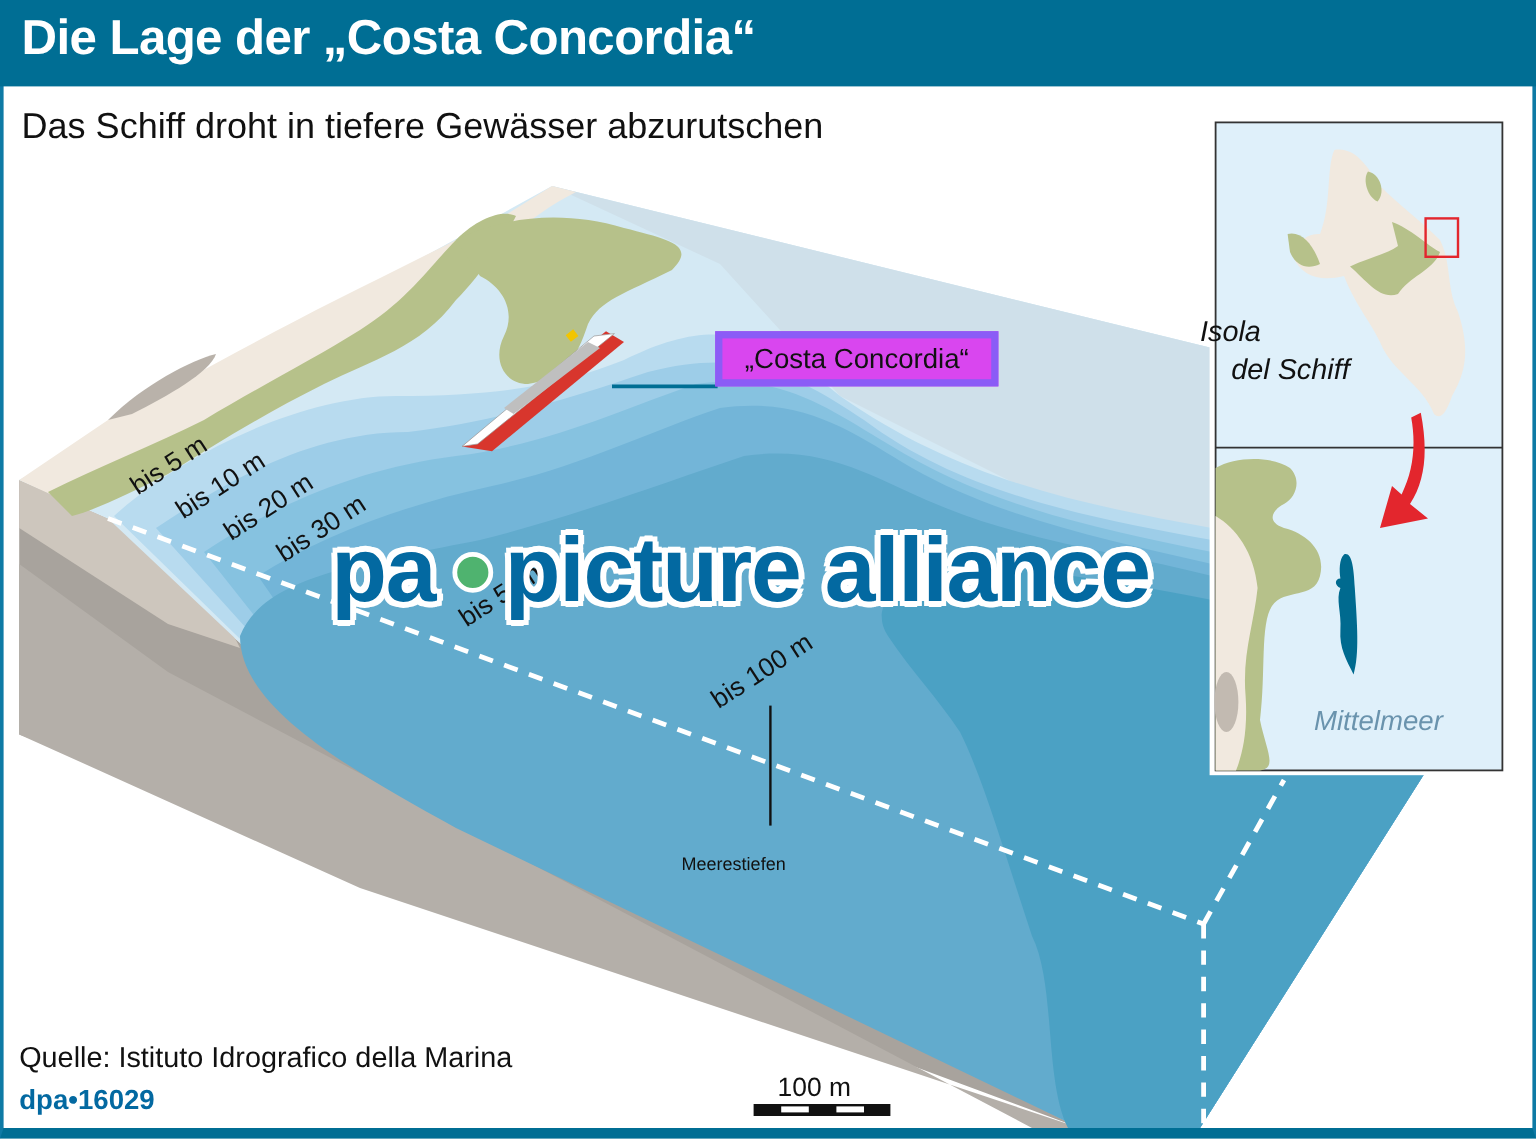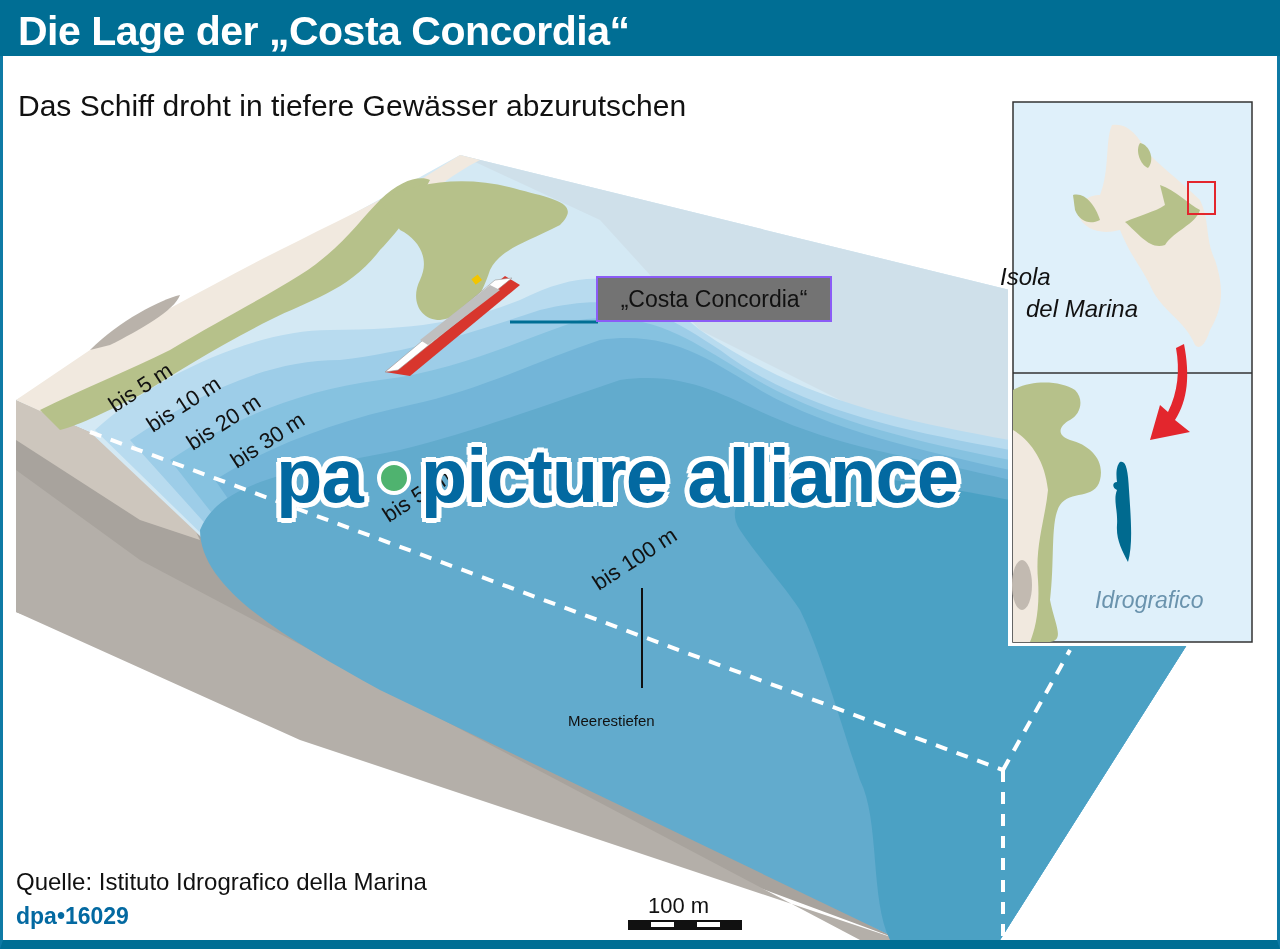--- a/index.html
+++ b/index.html
@@ -1,23 +1,23 @@
 <!DOCTYPE html>
 <html><head>
 <meta charset="utf-8">
 <style>
   html,body{margin:0;padding:0;background:#ffffff;}
   body{width:1280px;height:949px;position:relative;overflow:hidden;font-family:"Liberation Sans",sans-serif;}
   .frame{position:absolute;left:0;top:0;width:1280px;height:949px;box-sizing:border-box;border-left:3px solid #0e7aa5;border-right:3px solid #0e7aa5;border-bottom:9px solid #006e94;}
-  .header{position:absolute;left:0;top:0;width:1280px;height:56px;background:#006e94;}
+  .header{position:absolute;left:0;top:0;width:1280px;height:72px;background:#006e94;}
   .title{position:absolute;left:18px;top:8px;font-size:41px;font-weight:bold;color:#ffffff;letter-spacing:-0.5px;}
   .subtitle{position:absolute;left:18px;top:89px;font-size:30px;color:#111;}
   svg.map{position:absolute;left:0;top:0;}
   .lbl{position:absolute;font-size:22px;color:#111;white-space:nowrap;transform-origin:left bottom;}
-  .callout{position:absolute;left:596px;top:276px;width:236px;height:46px;box-sizing:border-box;border:2px solid #8b5cf6;background:#737373;font-size:23px;color:#111;display:flex;align-items:center;justify-content:center;}
+  .callout{position:absolute;left:596px;top:276px;width:236px;height:46px;box-sizing:border-box;border:6px solid #8b5cf6;background:#d946ef;font-size:23px;color:#111;display:flex;align-items:center;justify-content:center;}
   .meer{position:absolute;left:568px;top:712px;font-size:15px;color:#111;}
   .source{position:absolute;left:16px;top:868px;font-size:24px;color:#111;}
   .dpa{position:absolute;left:16px;top:903px;font-size:23px;font-weight:bold;color:#0369a1;}
   .scale-lbl{position:absolute;left:648px;top:893px;font-size:22px;color:#111;}
   .inset-lbl{position:absolute;font-size:24px;font-style:italic;color:#111;line-height:30px;}
   .mittel{position:absolute;left:1095px;top:587px;font-size:23px;font-style:italic;color:#6a93ad;}
   .wm{position:absolute;left:276px;top:432px;font-size:76px;font-weight:bold;color:#0369a1;letter-spacing:-1px;white-space:nowrap;
       text-shadow:-4px -4px 0 #fff,4px -4px 0 #fff,-4px 4px 0 #fff,4px 4px 0 #fff,0 -5px 0 #fff,0 5px 0 #fff,-5px 0 0 #fff,5px 0 0 #fff;}
   .wm .dot{display:inline-block;width:26px;height:26px;border-radius:50%;background:#4fb36f;border:4px solid #fff;margin:0 10px 8px 14px;vertical-align:middle;}
 </style>
@@ -101,23 +101,23 @@
 
 <div class="callout">
   <span>„Costa Concordia“</span>
 </div>
 <div class="meer">Meerestiefen</div>
 
 <div class="inset-lbl" style="left:1000px;top:262px;">
   <span>Isola</span>
 </div>
 <div class="inset-lbl" style="left:1026px;top:294px;">
-  <span>del Marina</span>
+  <span>del Schiff</span>
 </div>
-<div class="mittel">Idrografico</div>
+<div class="mittel">Mittelmeer</div>
 
 <div class="wm">
   <span>pa</span><span class="dot"></span><span>picture alliance</span>
 </div>
 
 <div class="source">Quelle: Istituto Idrografico della Marina</div>
 <div class="dpa">dpa•16029</div>
 <div class="scale-lbl">100 m</div>
 
 </body></html>

